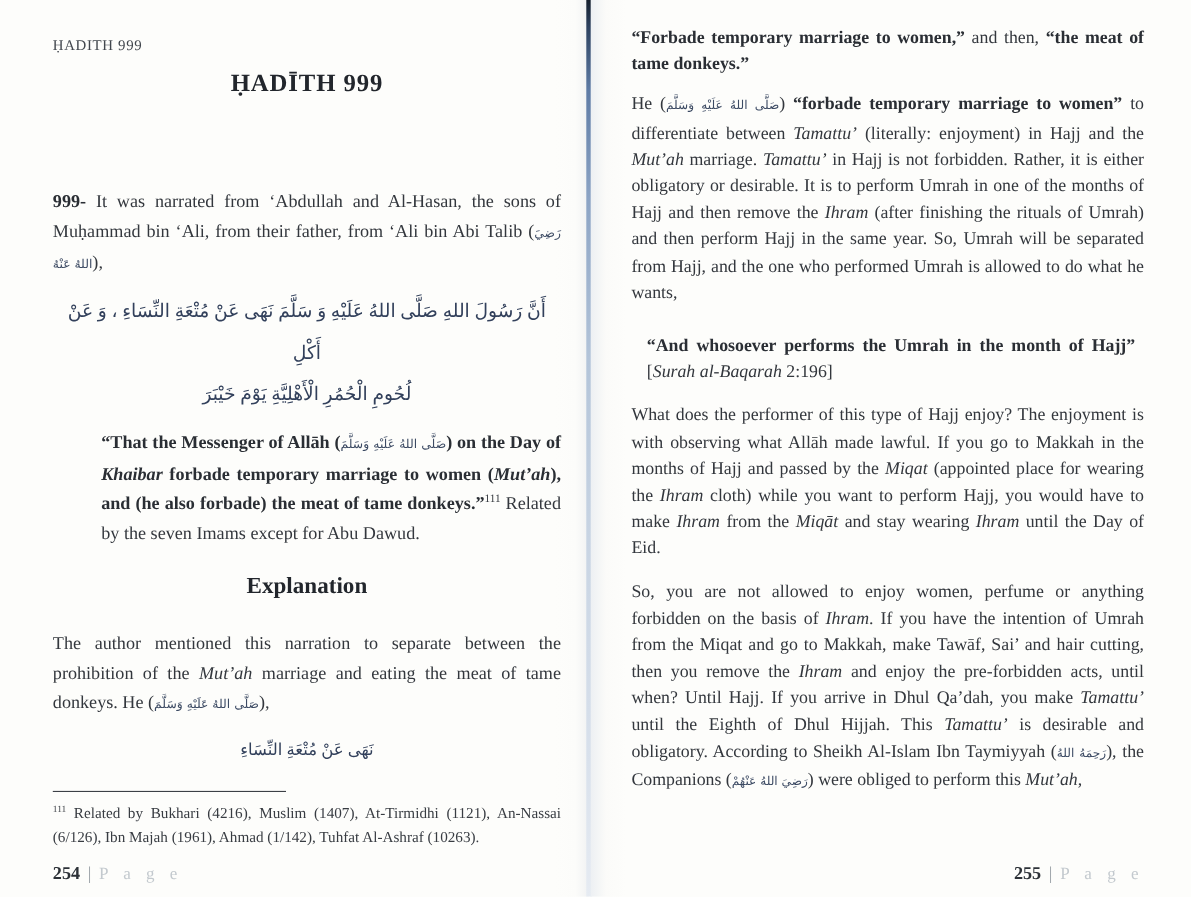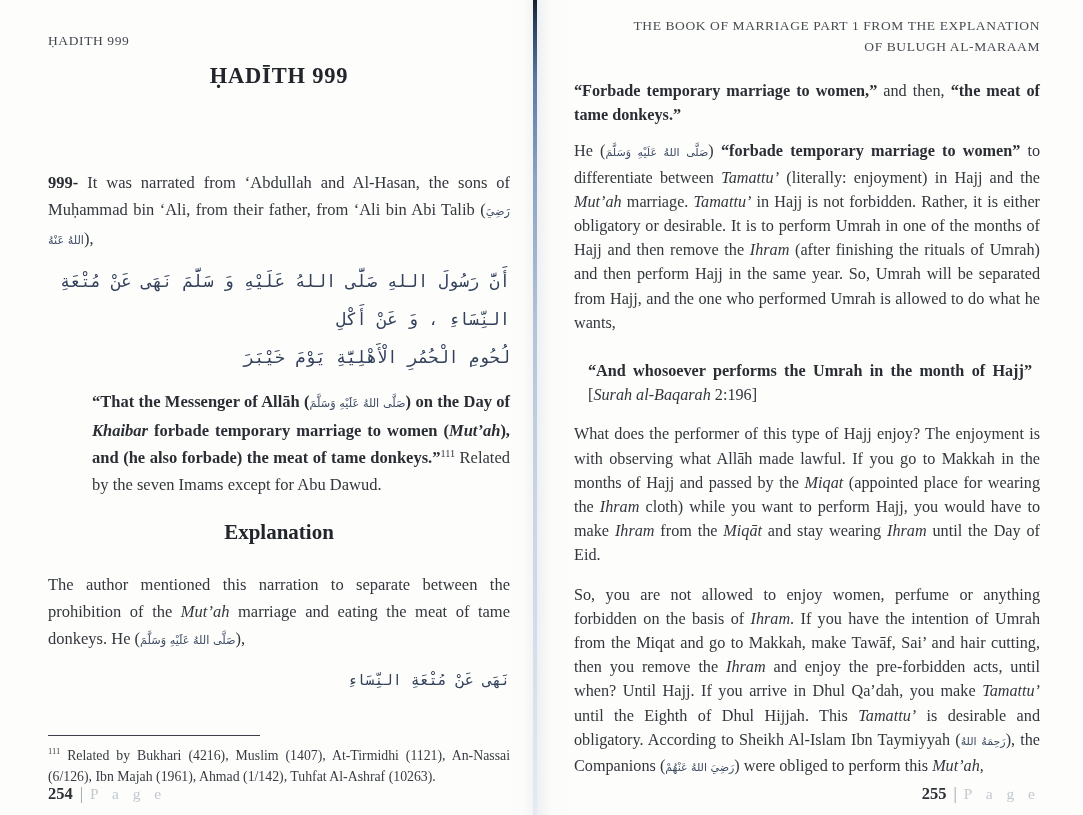--- a/index.html
+++ b/index.html
@@ -18,29 +18,29 @@
       #8ba3c4 22%,#b3c4d9 40%,#c8d4e3 60%,#d9e1ec 85%,#e6ebf2 100%);}
   .running-head{font-size:13.5px;letter-spacing:.6px;color:#41464d;}
   #left-page .running-head{padding-top:9px;margin-top:24px;}
   #right-page .running-head{padding-top:15px;text-align:right;line-height:21px;color:#474c53;}
   .hadith-title{margin:14px 0 0;text-align:center;font-size:22.5px;font-weight:bold;
     letter-spacing:.8px;color:#22262c;}
   .para{text-align:justify;margin:0;}
   #left-page .para{font-size:16.5px;line-height:27px;}
   #right-page .para{font-size:16.2px;line-height:24.2px;}
   .narration{margin-top:80px;}
-  .arabic{direction:rtl;white-space:pre-line;
-    font-family:Liberation Mono, monospace;color:#32405b;}
+  .arabic{direction:rtl;text-align:center;white-space:pre-line;
+    font-family:Liberation Serif, serif;color:#32405b;}
   .arabic-main{margin-top:10px;font-size:17px;line-height:38px;}
   .arabic-small{margin-top:16px;font-size:15px;line-height:24px;}
   .translation{margin-top:10px;margin-left:44px;}
   .explanation-heading{margin:22px 0 0;text-align:center;font-size:21px;
     font-weight:bold;color:#22262c;}
   .explanation-para{margin-top:26px;}
-  .footnote-block{position:absolute;left:48px;right:25px;bottom:28px;}
+  .footnote-block{position:absolute;left:48px;right:25px;bottom:44px;}
   .footnote-rule{width:212px;border-top:1.6px solid #3c4046;margin:0 0 9px;}
   .footnote{font-size:13.8px;line-height:21px;text-align:justify;color:#383c42;margin:0;}
   .page-footer{position:absolute;bottom:11px;font-size:16.5px;}
   #left-page .page-footer{left:48px;}
   #right-page .page-footer{right:43px;text-align:left;}
   .pf-num{font-weight:600;color:#2c3137;}
   .pf-sep{color:#9aa0a6;margin:0 7px;}
   .pf-word{color:#c3c9ce;letter-spacing:5px;font-size:15.5px;}
   .rp-intro{margin-top:22px;line-height:26px;}
   .rp-p1{margin-top:12px;}
@@ -73,24 +73,20 @@
     <p class="footnote"><span class="sg-sup">111</span><span class="sg-r"> Related by Bukhari (4216), Muslim (1407), At-Tirmidhi (1121), An-Nassai (6/126), Ibn Majah (1961), Ahmad (1/142), Tuhfat Al-Ashraf (10263).</span></p>
   </div>
   <div class="page-footer">
     <span class="pf-num">254</span><span class="pf-sep">|</span><span class="pf-word">P a g e</span>
   </div>
 </div>
 
 <div class="spine"></div>
 
 <div class="page" id="right-page">
-  <div class="running-head">
-    <div>THE BOOK OF MARRIAGE PART 1 FROM THE EXPLANATION</div>
-    <div>OF BULUGH AL-MARAAM</div>
-  </div>
   <p class="para rp-intro"><span class="sg-b">“Forbade temporary marriage to women,”</span><span class="sg-r"> and then, </span><span class="sg-b">“the meat of tame donkeys.”</span></p>
   <p class="para rp-p1"><span class="sg-r">He (</span><span class="sg-ar">صَلَّى اللهُ عَلَيْهِ وَسَلَّمَ</span><span class="sg-r">) </span><span class="sg-b">“forbade temporary marriage to women”</span><span class="sg-r"> to differentiate between </span><span class="sg-i">Tamattu’</span><span class="sg-r"> (literally: enjoyment) in Hajj and the </span><span class="sg-i">Mut’ah</span><span class="sg-r"> marriage. </span><span class="sg-i">Tamattu’</span><span class="sg-r"> in Hajj is not forbidden. Rather, it is either obligatory or desirable. It is to perform Umrah in one of the months of Hajj and then remove the </span><span class="sg-i">Ihram</span><span class="sg-r"> (after finishing the rituals of Umrah) and then perform Hajj in the same year. So, Umrah will be separated from Hajj, and the one who performed Umrah is allowed to do what he wants,</span></p>
   <p class="para rp-quote"><span class="sg-b">“And whosoever performs the Umrah in the month of Hajj”</span><span class="sg-r"> [</span><span class="sg-i">Surah al-Baqarah</span><span class="sg-r"> 2:196]</span></p>
   <p class="para rp-p2"><span class="sg-r">What does the performer of this type of Hajj enjoy? The enjoyment is with observing what Allāh made lawful. If you go to Makkah in the months of Hajj and passed by the </span><span class="sg-i">Miqat</span><span class="sg-r"> (appointed place for wearing the </span><span class="sg-i">Ihram</span><span class="sg-r"> cloth) while you want to perform Hajj, you would have to make </span><span class="sg-i">Ihram</span><span class="sg-r"> from the </span><span class="sg-i">Miqāt</span><span class="sg-r"> and stay wearing </span><span class="sg-i">Ihram</span><span class="sg-r"> until the Day of Eid.</span></p>
   <p class="para rp-p3"><span class="sg-r">So, you are not allowed to enjoy women, perfume or anything forbidden on the basis of </span><span class="sg-i">Ihram</span><span class="sg-r">. If you have the intention of Umrah from the Miqat and go to Makkah, make Tawāf, Sai’ and hair cutting, then you remove the </span><span class="sg-i">Ihram</span><span class="sg-r"> and enjoy the pre-forbidden acts, until when? Until Hajj. If you arrive in Dhul Qa’dah, you make </span><span class="sg-i">Tamattu’</span><span class="sg-r"> until the Eighth of Dhul Hijjah. This </span><span class="sg-i">Tamattu’</span><span class="sg-r"> is desirable and obligatory. According to Sheikh Al-Islam Ibn Taymiyyah (</span><span class="sg-ar">رَحِمَهُ اللهُ</span><span class="sg-r">), the Companions (</span><span class="sg-ar">رَضِيَ اللهُ عَنْهُمْ</span><span class="sg-r">) were obliged to perform this </span><span class="sg-i">Mut’ah</span><span class="sg-r">,</span></p>
   <div class="page-footer">
     <span class="pf-num">255</span><span class="pf-sep">|</span><span class="pf-word">P a g e</span>
   </div>
 </div>
 

